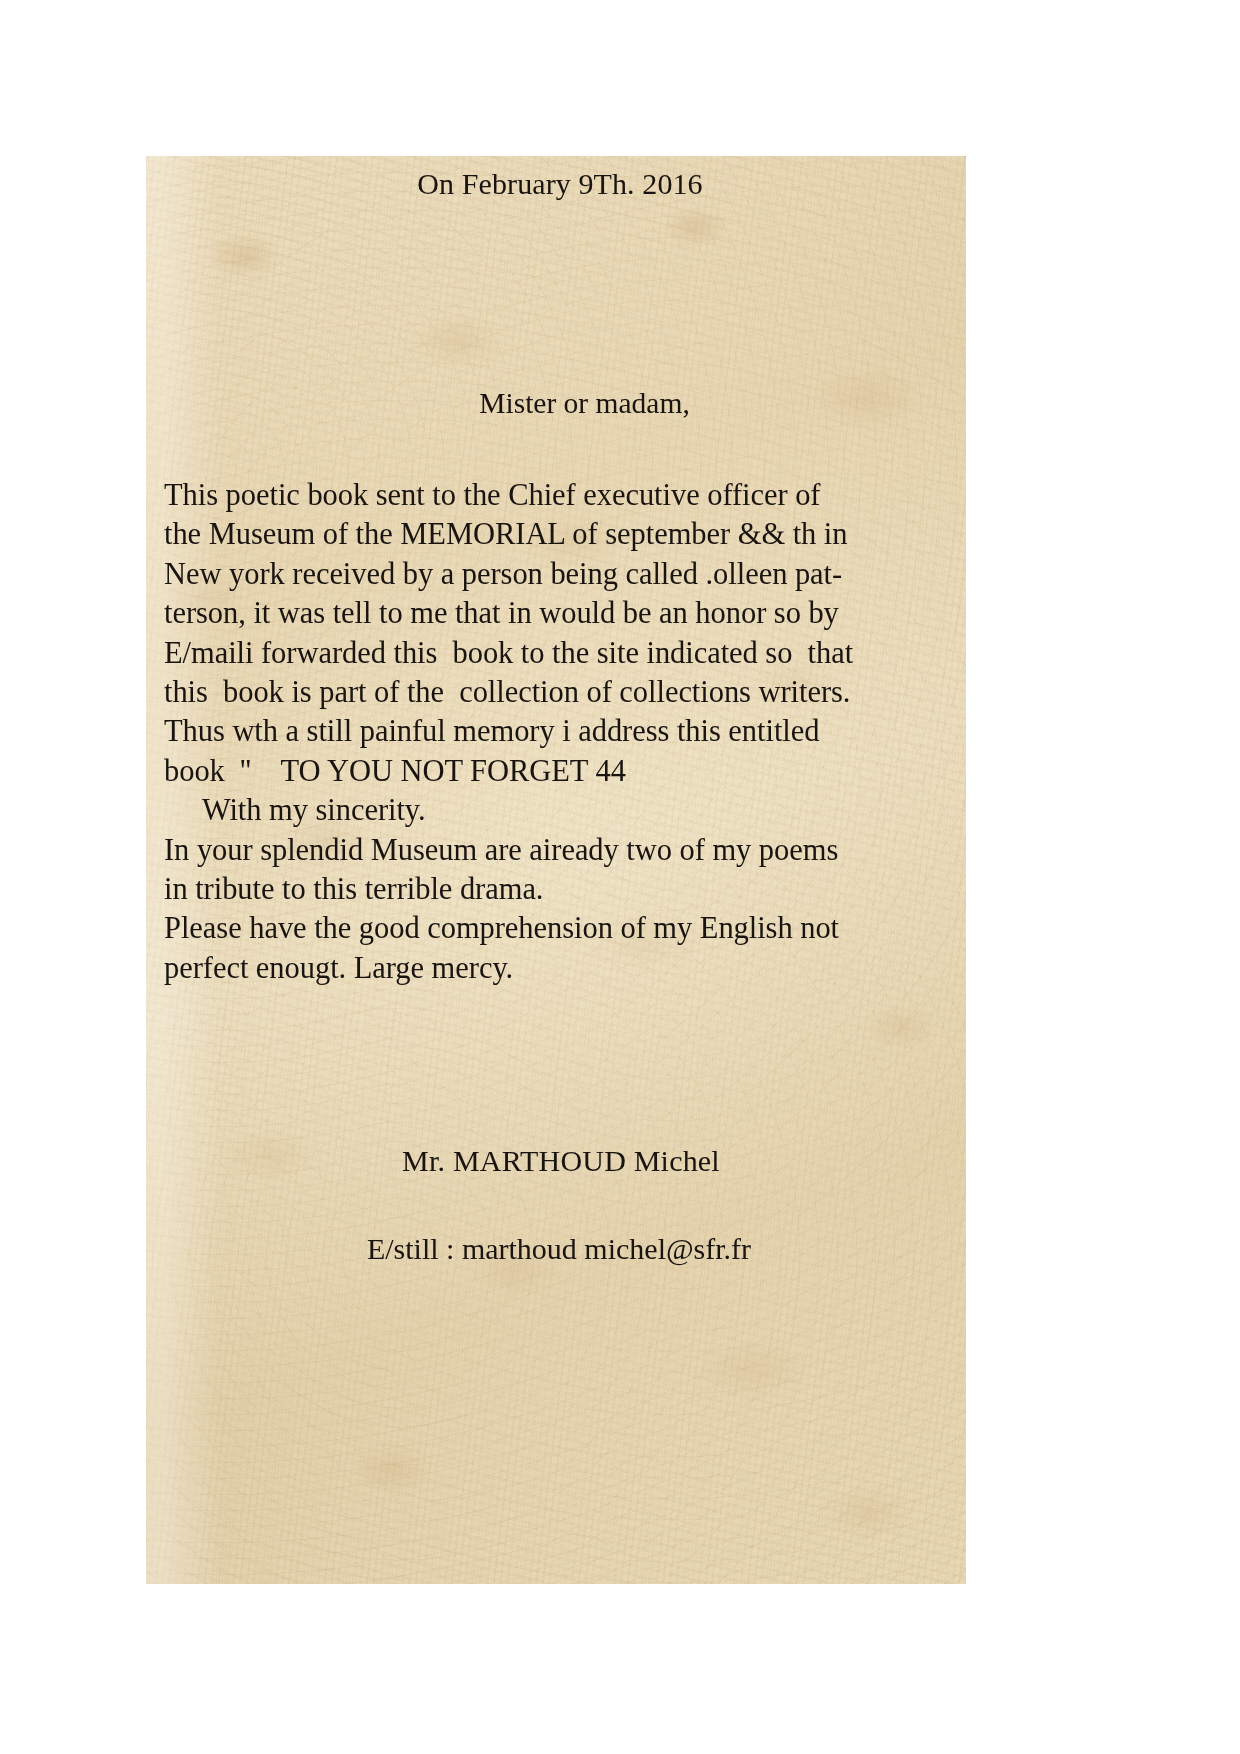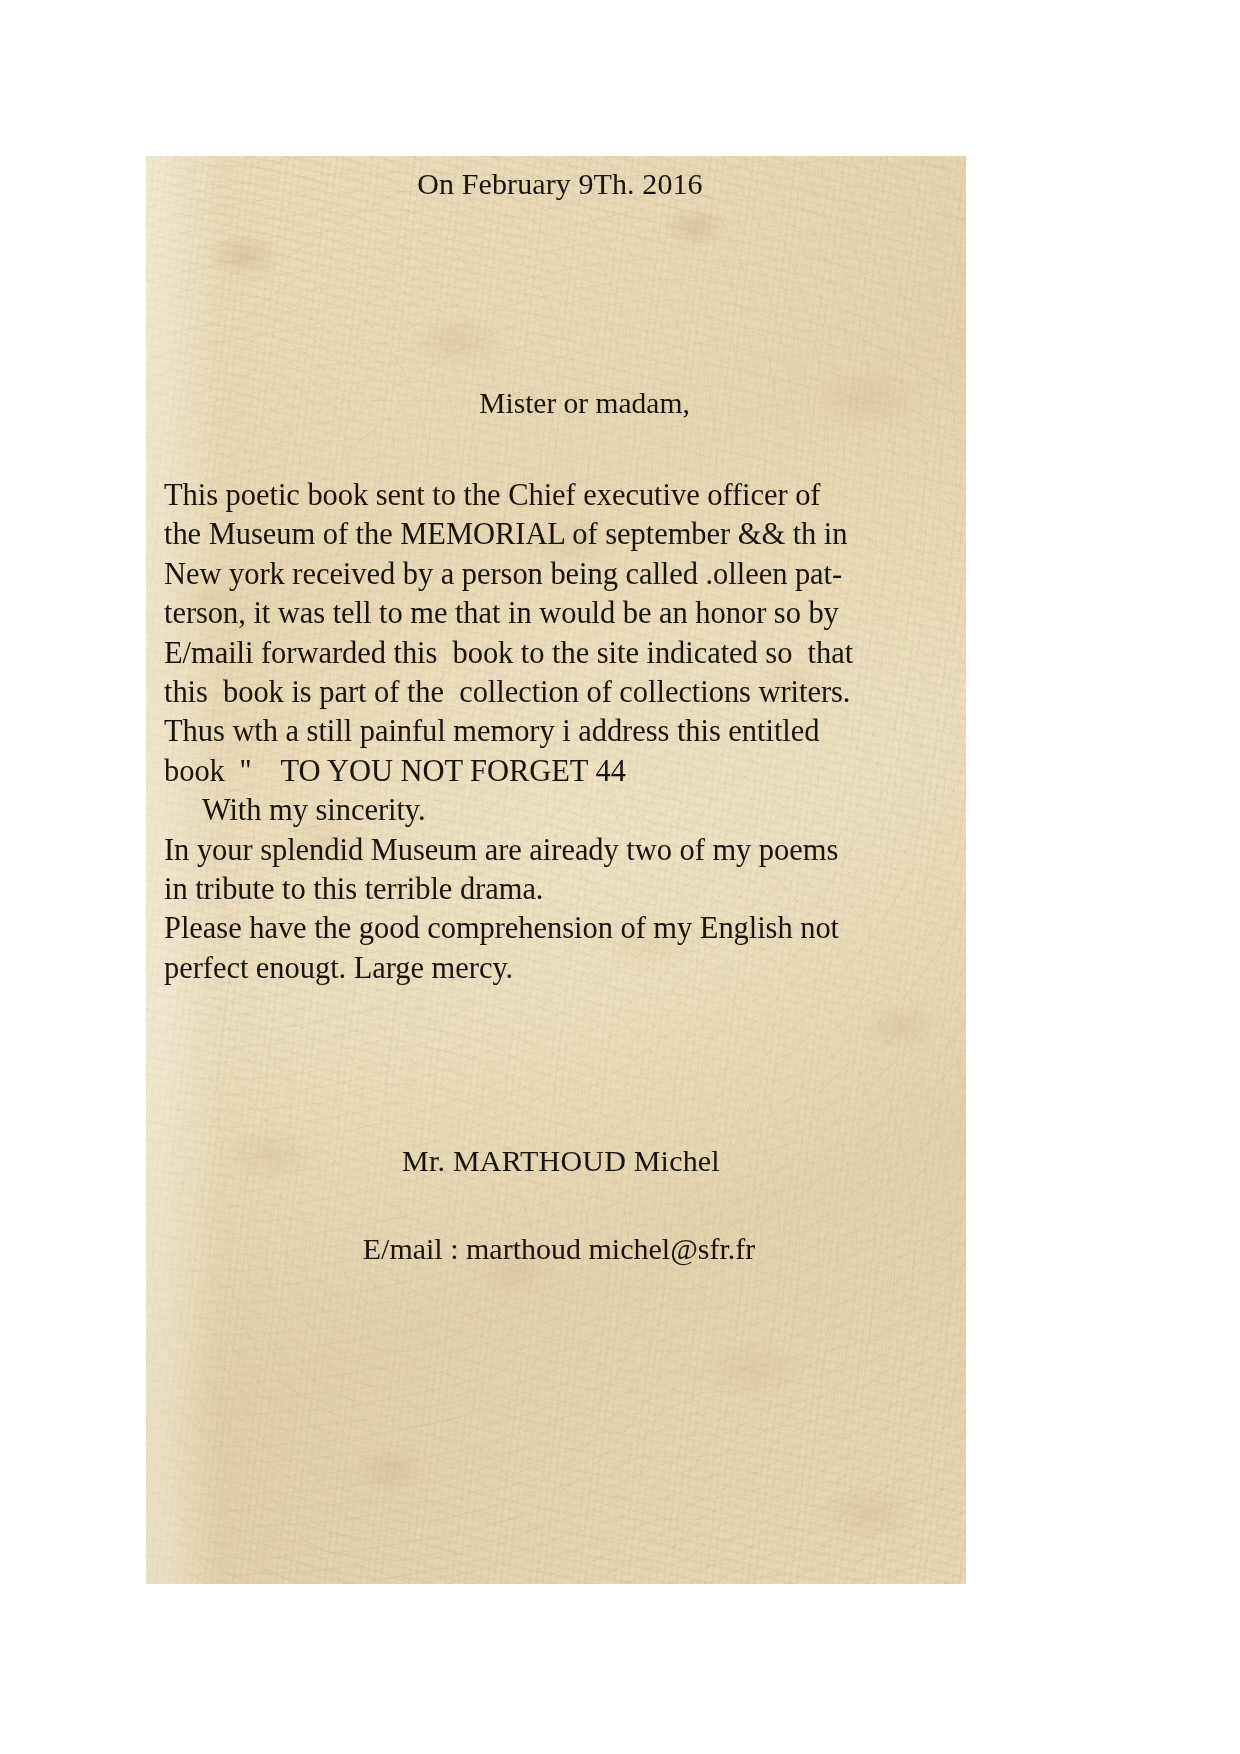--- a/index.html
+++ b/index.html
@@ -152,17 +152,17 @@
 In your splendid Museum are aiready two of my poems
 in tribute to this terrible drama.
 Please have the good comprehension of my English not
 perfect enougt. Large mercy.</div>
 
     <div class="signature">
       <span>Mr. MARTHOUD Michel</span>
     </div>
 
     <div class="email-line">
-      <span>E/mail :   marthoud michel@sfr.fr</span>
+      <span>E/still :   marthoud michel@sfr.fr</span>
     </div>
 
   </div>
 </div>
 
 </body></html>

